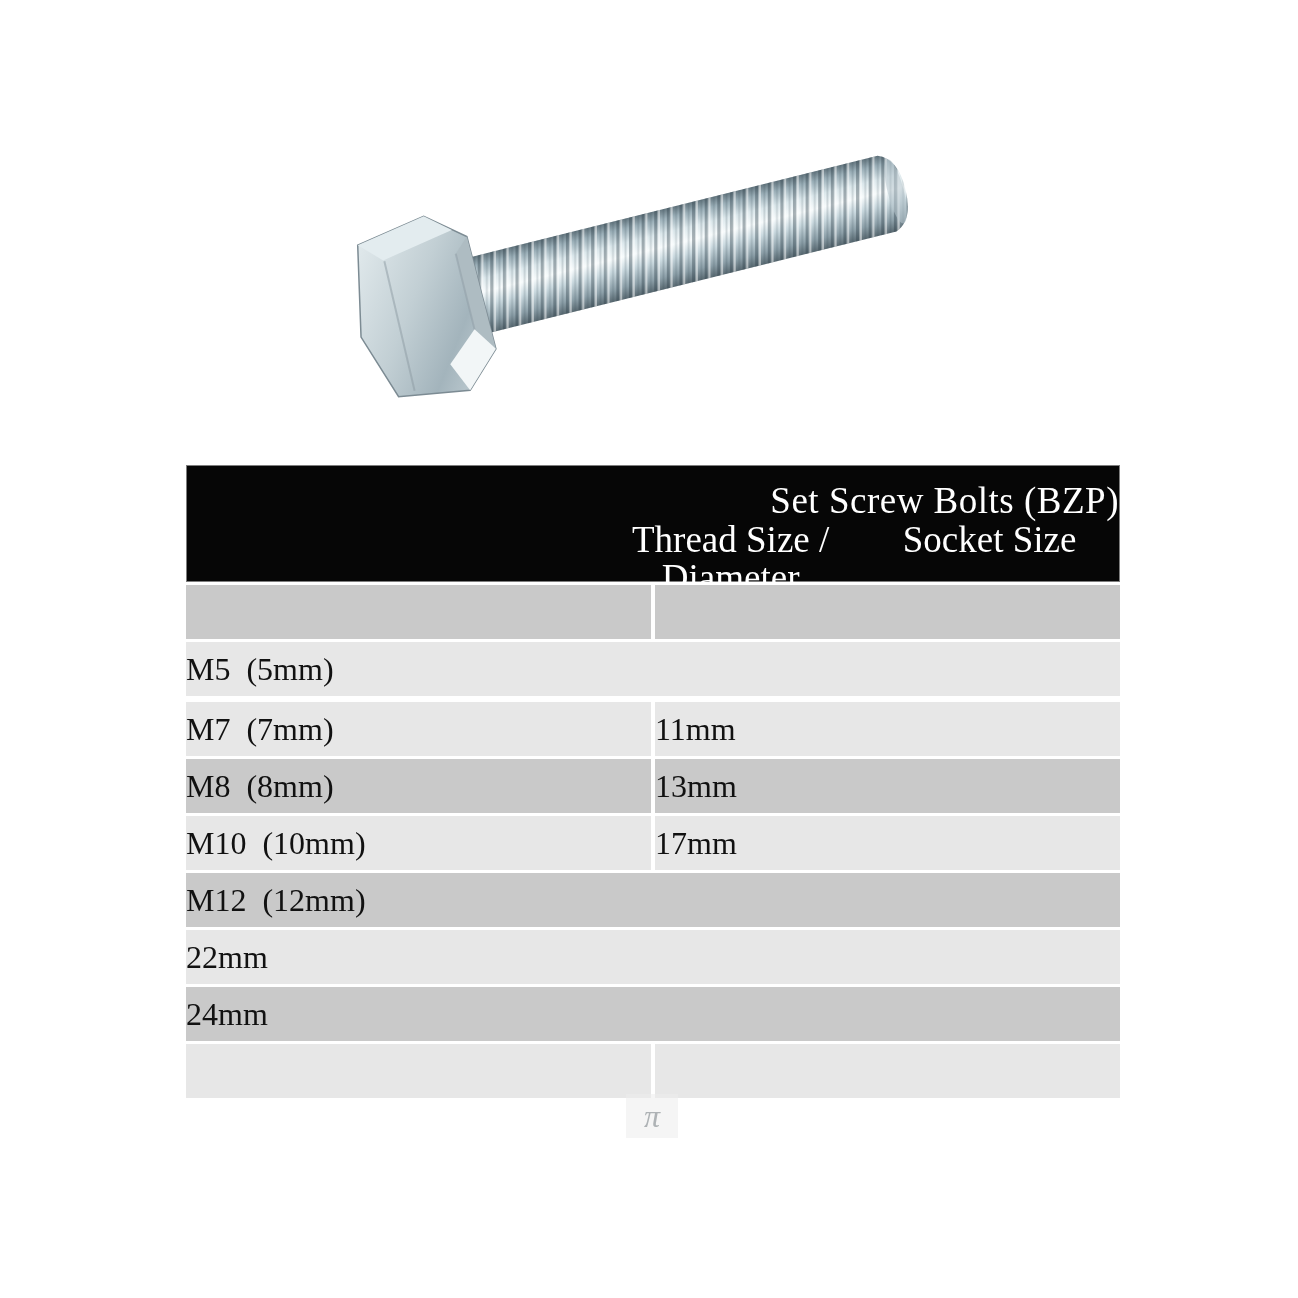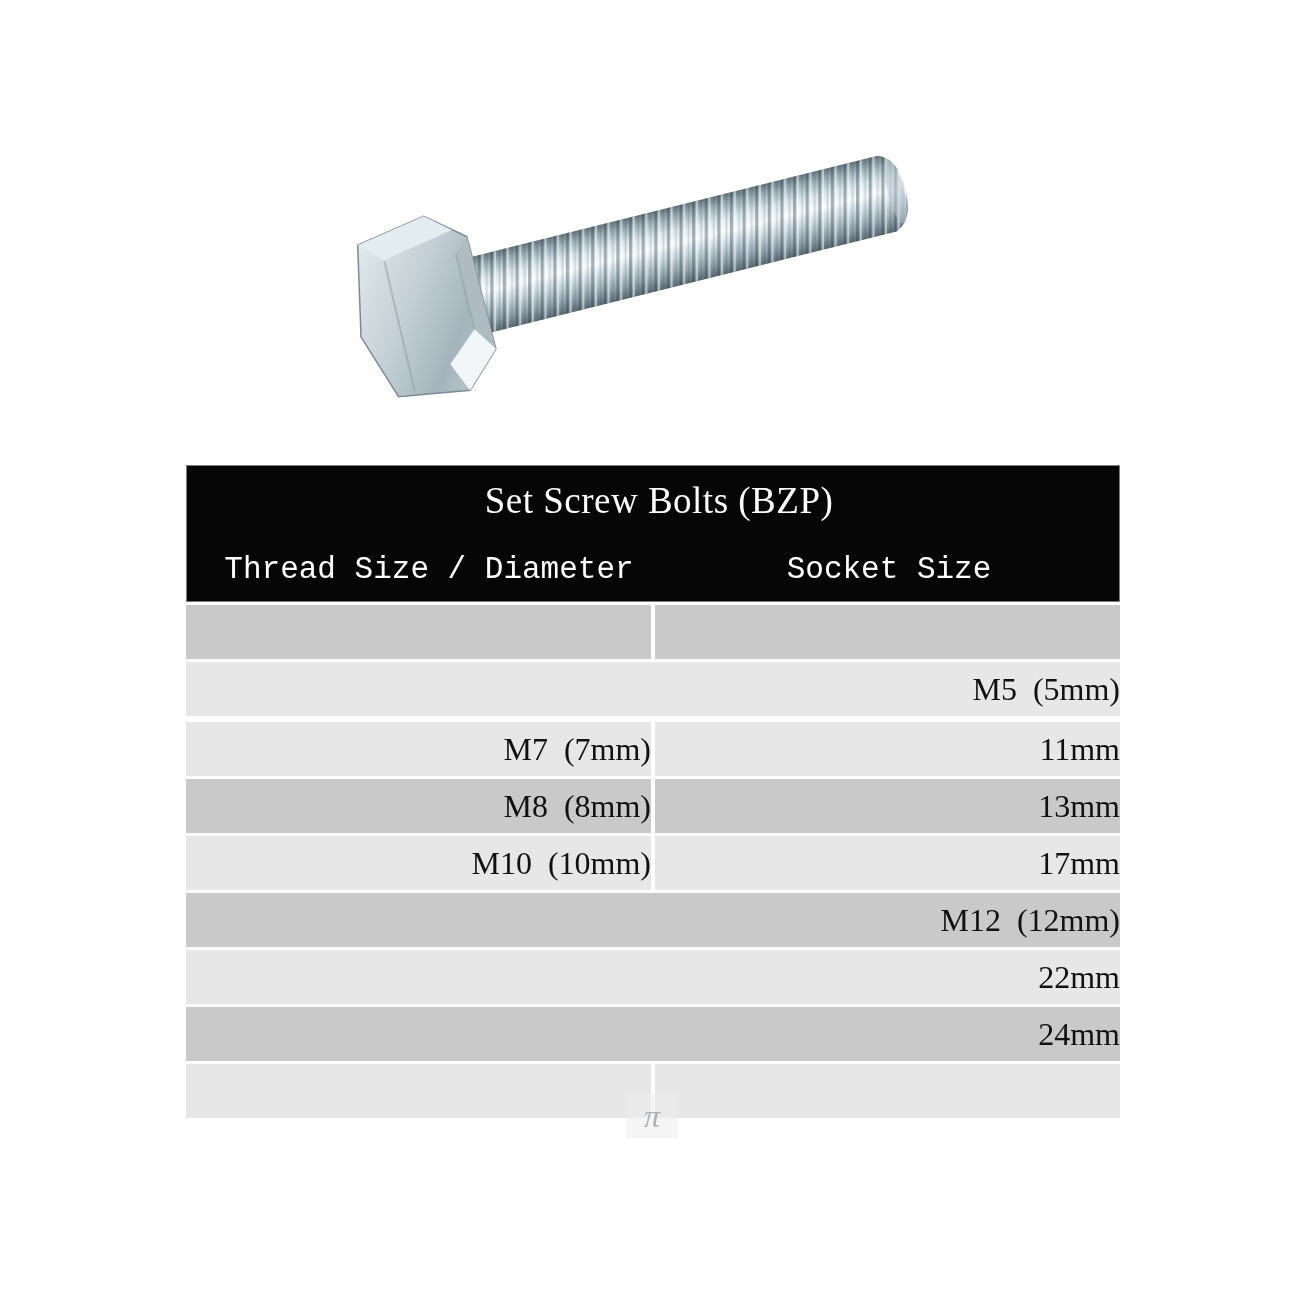--- a/index.html
+++ b/index.html
@@ -20,50 +20,50 @@
   }
 
   
   .spec-table {
     position: absolute;
     left: 186px; top: 465px;
     width: 934px;
   }
   .thead {
     box-sizing: border-box;
-    height: 137px;
+    height: 117px;
     background: #060606;
     border: 1px solid #7d7d7d;
     color: #ffffff;
     display: flex;
     flex-direction: column;
     justify-content: space-between;
     padding: 15px 0 12px 12px;
+    align-items: flex-end;
   }
   .thead .title {
     text-align: center;
     font-size: 37px;
     line-height: 40px;
     letter-spacing: 0.5px;
   }
   .thead .cols {
     display: flex;
-    font-size: 31px;
+    font-size: 37px;
     line-height: 38px;
-    font-family: Liberation Mono, monospace;
   }
   .thead .cols .col { width: 50%; text-align: center; }
 
   .tbody { margin-top: 3px; }
   .row { display: flex; gap: 4px; margin-bottom: 3px; }
   .cell {
     flex: 1 1 0;
     height: 54px;
     line-height: 54px;
-    text-align: right;
+    text-align: left;
     font-size: 32px;
     white-space: pre;
     color: #111111;
   }
   .row:nth-child(odd)  .cell { background: #c9c9c9; }
   .row:nth-child(even) .cell { background: #e7e7e7; }
 
   
   .watermark {
     position: absolute;

